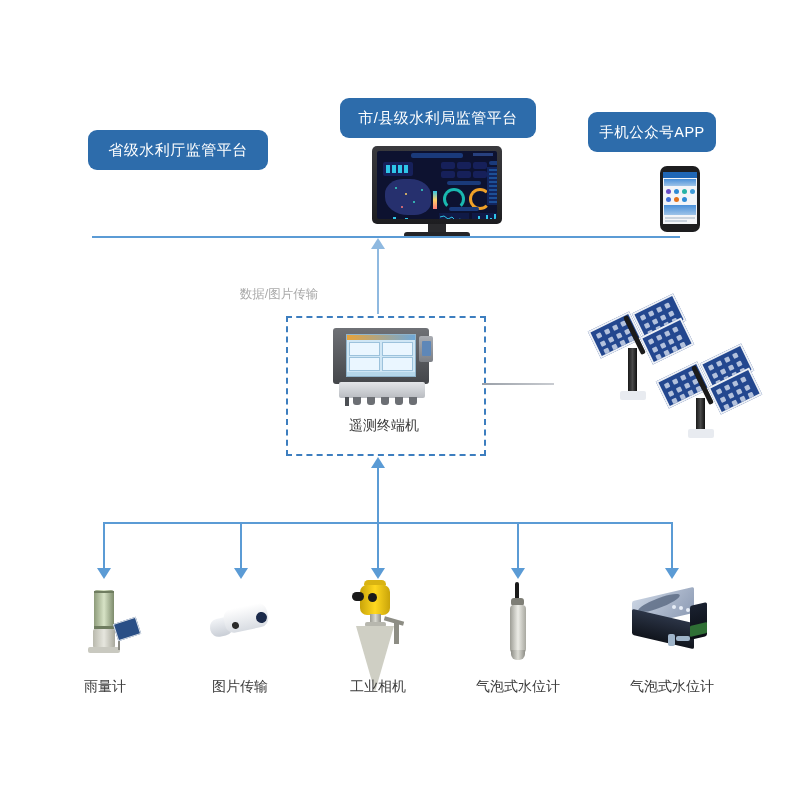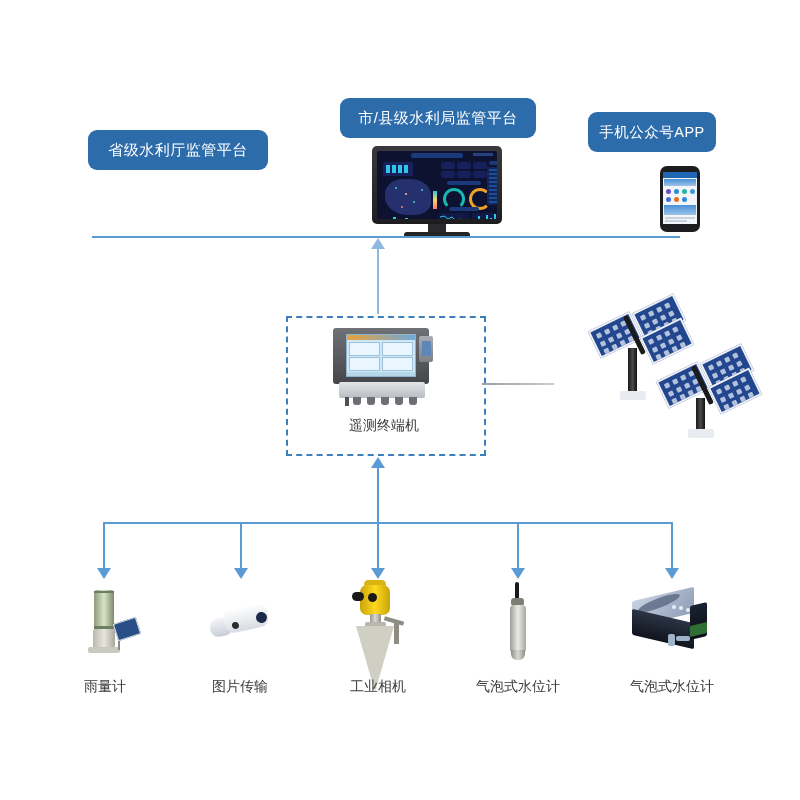--- a/index.html
+++ b/index.html
@@ -243,20 +243,21 @@
       <div class="ph-ico" style="left:11px;top:25px;width:5px;height:5px;background:#e2711d;"></div>
       <div class="ph-ico" style="left:19px;top:25px;width:5px;height:5px;background:#2e8bd6;"></div>
       <div class="ph-banner" style="left:1px;top:33px;width:32px;height:10px;"></div>
       <div class="ph-line" style="left:2px;top:45px;width:30px;height:2px;"></div>
       <div class="ph-line" style="left:2px;top:48px;width:22px;height:2px;"></div>
     </div>
   </div>
 
   <div class="hline" style="left:92px;top:236px;width:588px;"></div>
 
+  <div class="subcap" style="left:190px;top:286px;width:178px;">数据/图片传输</div>
 
   <div class="vline pale" style="left:377px;top:248px;height:66px;"></div>
   <div class="arrow-up pale" style="left:371px;top:238px;"></div>
 
   <div class="dashbox" style="left:286px;top:316px;width:196px;height:136px;"></div>
 
   <div class="dev" style="left:327px;top:328px;width:114px;height:76px;">
 
     <div class="abs" style="left:6px;top:0;width:96px;height:56px;background:linear-gradient(180deg,#6f7176,#44464a);border-radius:3px;"></div>
 

